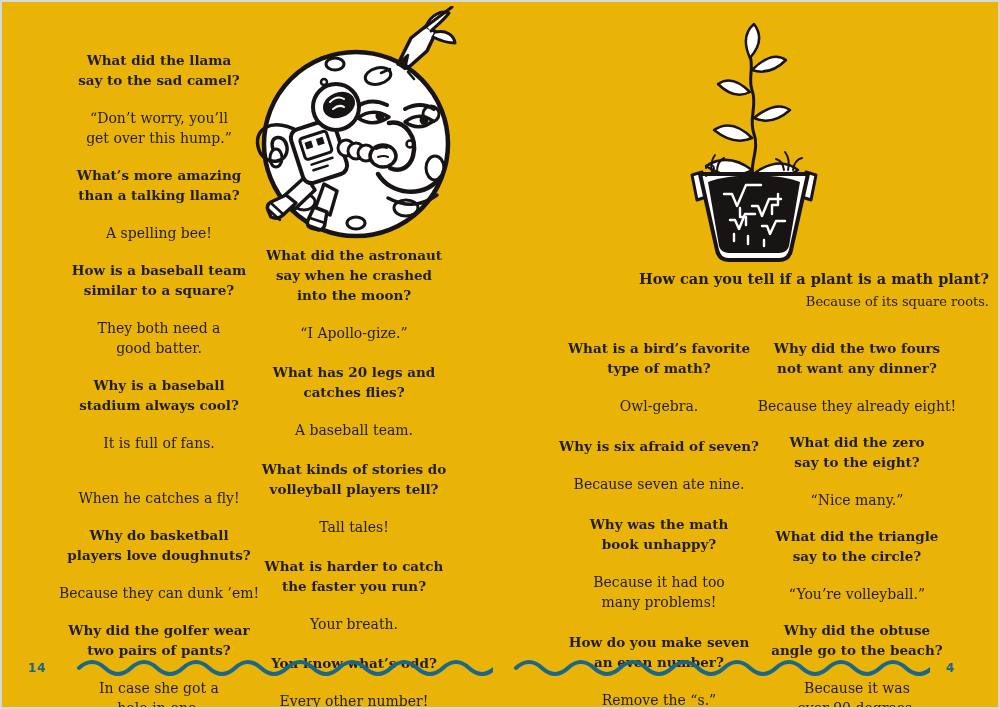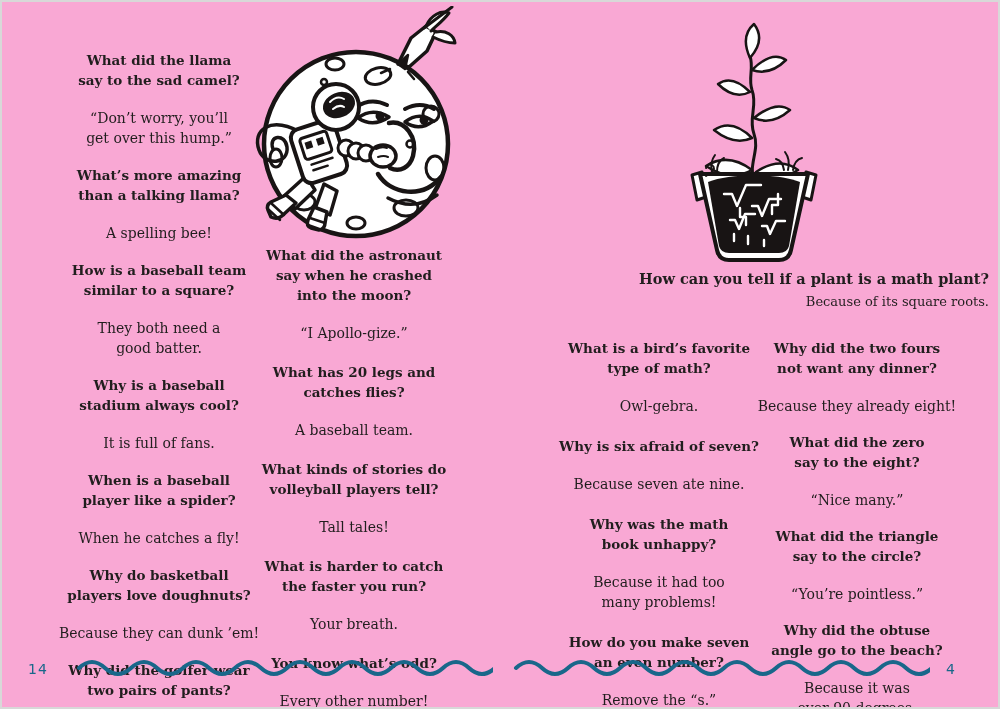--- a/index.html
+++ b/index.html
@@ -1,31 +1,31 @@
 <!DOCTYPE html>
 <html><head>
 <meta charset="utf-8">
 <style>
   * { margin:0; padding:0; box-sizing:border-box; }
   html,body { background:#ffffff; }
   .spread {
-    position:relative; width:1000px; height:709px; background:#f9a8d4;
+    position:relative; width:1000px; height:709px; background:#eab308;
     border:2px solid #d8d8d8; overflow:hidden;
     font-family:"DejaVu Serif","Liberation Serif",serif; color:#211e1e;
   }
   .col { position:absolute; display:flex; flex-direction:column; }
   .joke { text-align:center; }
   .joke .q { font-weight:bold; font-size:13.5px; line-height:20px; white-space:pre-line; }
   .joke .a { font-size:14px; line-height:20px; white-space:pre-line; margin-top:18px; }
   .headline { position:absolute; left:527px; top:266px; width:460px; text-align:right; }
   .headline .q { font-weight:bold; font-size:14.5px; line-height:21px; white-space:pre-line; }
   .headline .a { font-size:13px; line-height:21px; margin-top:2px; white-space:pre-line; }
   .pagenum {
     position:absolute; top:659px; font-family:"DejaVu Sans","Liberation Sans",sans-serif;
-    font-weight:normal; font-size:14px; letter-spacing:1px;
+    font-weight:bold; font-size:12px; letter-spacing:1px;
   }
   .illus { position:absolute; }
   #left-col1 { left:50px; top:48px;  width:214px; gap:17px; }
   #left-col2 { left:245px; top:243px; width:214px; gap:19px; }
   #right-col1{ left:550px; top:336px; width:214px; gap:20px; }
   #right-col2{ left:748px; top:336px; width:214px; gap:16px; }
 </style>
 </head>
 <body>
 
@@ -50,22 +50,20 @@
 similar to a square?</div>
           <div class="a">They both need a
 good batter.</div>
         </div>
         <div class="joke">
           <div class="q">Why is a baseball
 stadium always cool?</div>
           <div class="a">It is full of fans.</div>
         </div>
         <div class="joke">
-          <div class="q">When is a baseball
-player like a spider?</div>
           <div class="a">When he catches a fly!</div>
         </div>
         <div class="joke">
           <div class="q">Why do basketball
 players love doughnuts?</div>
           <div class="a">Because they can dunk ’em!</div>
         </div>
         <div class="joke">
           <div class="q">Why did the golfer wear
 two pairs of pants?</div>
@@ -251,21 +249,21 @@
           <div class="a">Because they already eight!</div>
         </div>
         <div class="joke">
           <div class="q">What did the zero
 say to the eight?</div>
           <div class="a">“Nice many.”</div>
         </div>
         <div class="joke">
           <div class="q">What did the triangle
 say to the circle?</div>
-          <div class="a">“You’re pointless.”</div>
+          <div class="a">“You’re volleyball.”</div>
         </div>
         <div class="joke">
           <div class="q">Why did the obtuse
 angle go to the beach?</div>
           <div class="a">Because it was
 over 90 degrees.</div>
         </div>
       </div>
 
     <svg class="illus" style="left:510px; top:651px;" width="418" height="26" viewBox="0 0 418 26">

